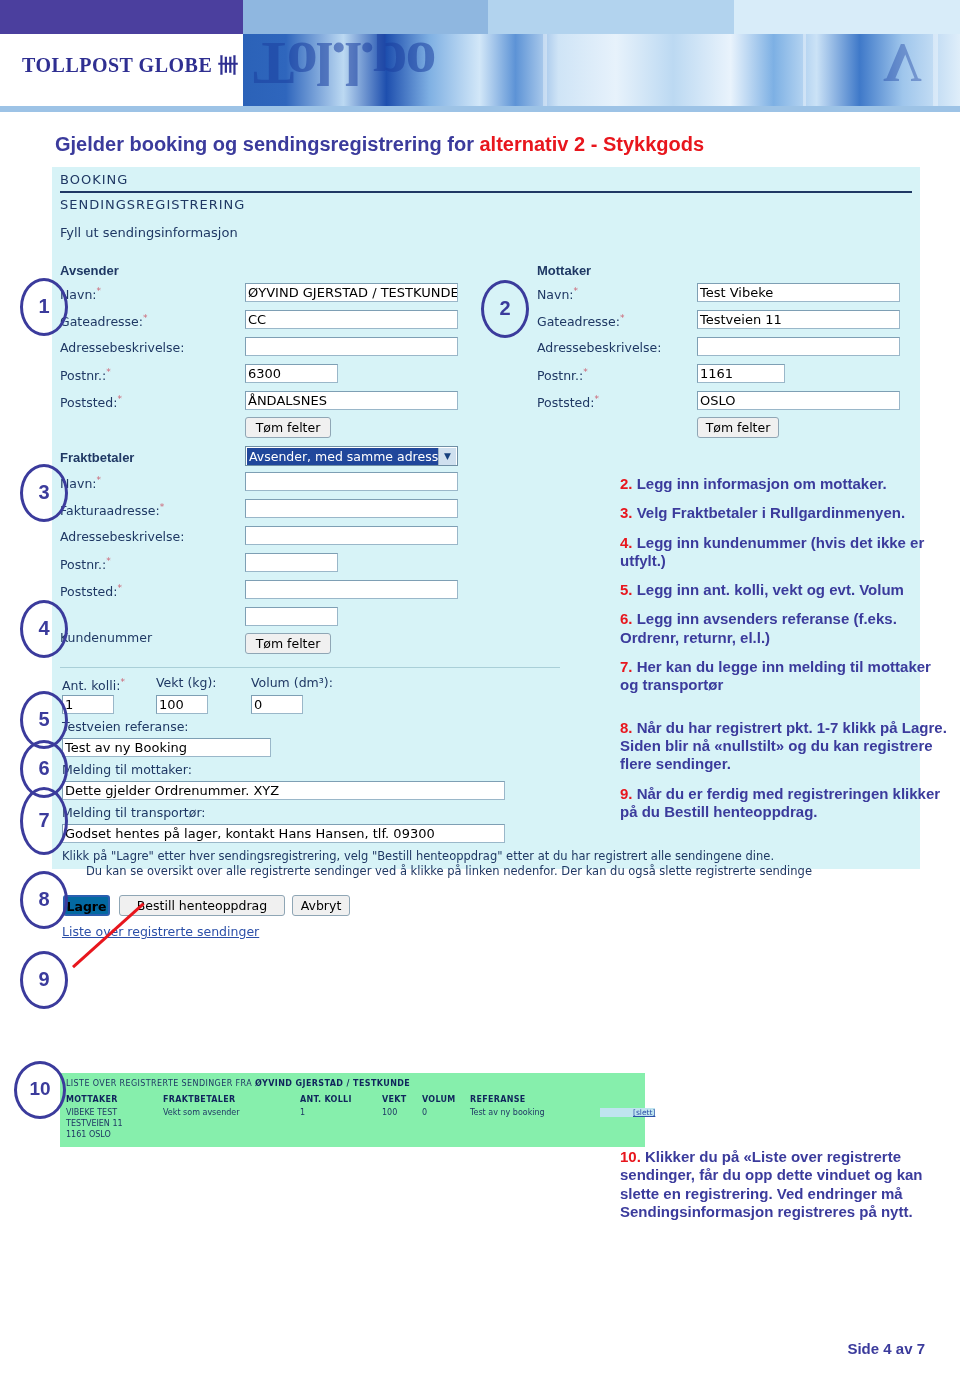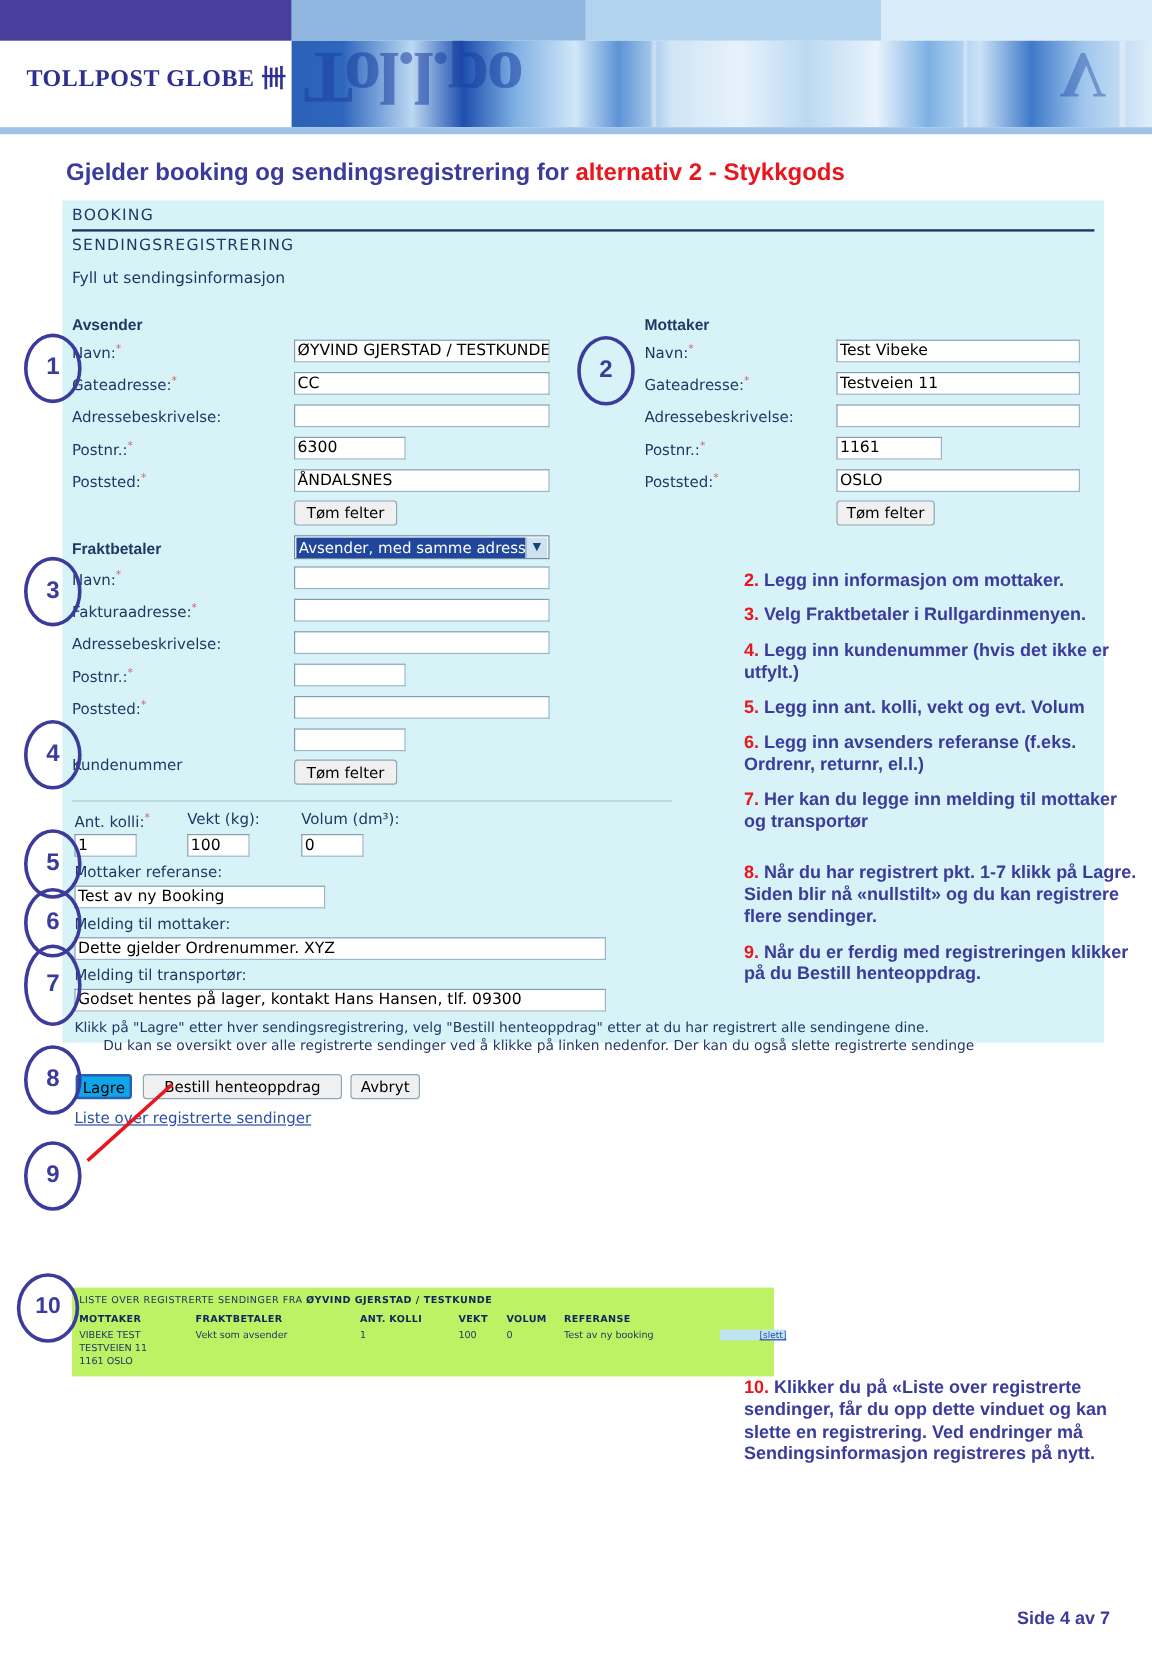--- a/index.html
+++ b/index.html
@@ -72,21 +72,21 @@
     font-size:9px;line-height:17px;text-align:center;}
 
   .hairline{position:absolute;height:1px;background:#a9cfd8;}
 
   .note{position:absolute;font-size:12.5px;color:#1f3864;
     font-family:"DejaVu Sans",sans-serif;white-space:nowrap;}
   .link{position:absolute;font-size:12.5px;color:#2b4fa8;text-decoration:underline;
     font-family:"DejaVu Sans",sans-serif;}
 
   
-  .listwin{position:absolute;left:60px;top:1073px;width:585px;height:74px;background:#bef264;}
+  .listwin{position:absolute;left:60px;top:1073px;width:585px;height:74px;background:#86efac;}
   .lw-title{position:absolute;left:6px;top:6px;font-size:8px;color:#1f3864;letter-spacing:.4px;
     font-family:"DejaVu Sans",sans-serif;white-space:nowrap;}
   .lw-title b{color:#10255c;}
   .lw-head{position:absolute;top:22px;font-size:8px;font-weight:bold;color:#10255c;
     letter-spacing:.3px;font-family:"DejaVu Sans",sans-serif;white-space:nowrap;}
   .lw-cell{position:absolute;font-size:8px;color:#1f3864;
     font-family:"DejaVu Sans",sans-serif;white-space:nowrap;}
   .lw-del{position:absolute;font-size:7.5px;color:#2b4fa8;background:#bfe4ef;
     text-decoration:underline;font-family:"DejaVu Sans",sans-serif;}
 
@@ -213,34 +213,34 @@
   <div class="hairline" style="left:8px;top:500px;width:500px;"></div>
 
   <div class="fld-label" style="left:10px;top:510px;"><span>Ant. kolli:</span><span class="req">*</span></div>
   <div class="fld-label" style="left:104px;top:508px;">Vekt (kg):</div>
   <div class="fld-label" style="left:199px;top:508px;">Volum (dm³):</div>
 
   <div class="inp" style="left:10px;top:528px;width:52px;">1</div>
   <div class="inp" style="left:104px;top:528px;width:52px;">100</div>
   <div class="inp" style="left:199px;top:528px;width:52px;">0</div>
 
-  <div class="fld-label" style="left:10px;top:552px;">Mottaker referanse:</div>
+  <div class="fld-label" style="left:10px;top:552px;">Testveien referanse:</div>
   <div class="inp" style="left:10px;top:571px;width:209px;">Test av ny Booking</div>
 
   <div class="fld-label" style="left:10px;top:595px;">Melding til mottaker:</div>
   <div class="inp" style="left:10px;top:614px;width:443px;">Dette gjelder Ordrenummer. XYZ</div>
 
   <div class="fld-label" style="left:10px;top:638px;">Melding til transportør:</div>
   <div class="inp" style="left:10px;top:657px;width:443px;">Godset hentes på lager, kontakt Hans Hansen, tlf. 09300</div>
 
   <div class="note" style="left:10px;top:682px;font-size:11.5px;">Klikk på "Lagre" etter hver sendingsregistrering, velg "Bestill henteoppdrag" etter at du har registrert alle sendingene dine.</div>
   <div class="note" style="left:10px;top:697px;font-size:11.5px;margin-left:24px;">Du kan se oversikt over alle registrerte sendinger ved å klikke på linken nedenfor. Der kan du også slette registrerte sendinge</div>
 </div>
 
-<div class="btn" style="left:63px;top:895px;width:47px;border:2px solid #2a5fb0;background:#0ea5e9;">Lagre</div>
+<div class="btn" style="left:63px;top:895px;width:47px;border:2px solid #2a5fb0;background:#0369a1;font-weight:bold;">Lagre</div>
 <div class="btn" style="left:119px;top:895px;width:166px;">Bestill henteoppdrag</div>
 <div class="btn" style="left:292px;top:895px;width:58px;">Avbryt</div>
 <div class="link" style="left:62px;top:924px;">Liste over registrerte sendinger</div>
 
 <div class="arrow-line" style="left:72px;top:966px;width:95px;transform:rotate(-42deg);"></div>
 
 <div class="listwin">
   <div class="lw-title">
     <span>LISTE OVER REGISTRERTE SENDINGER FRA </span><b>ØYVIND GJERSTAD / TESTKUNDE</b>
   </div>

